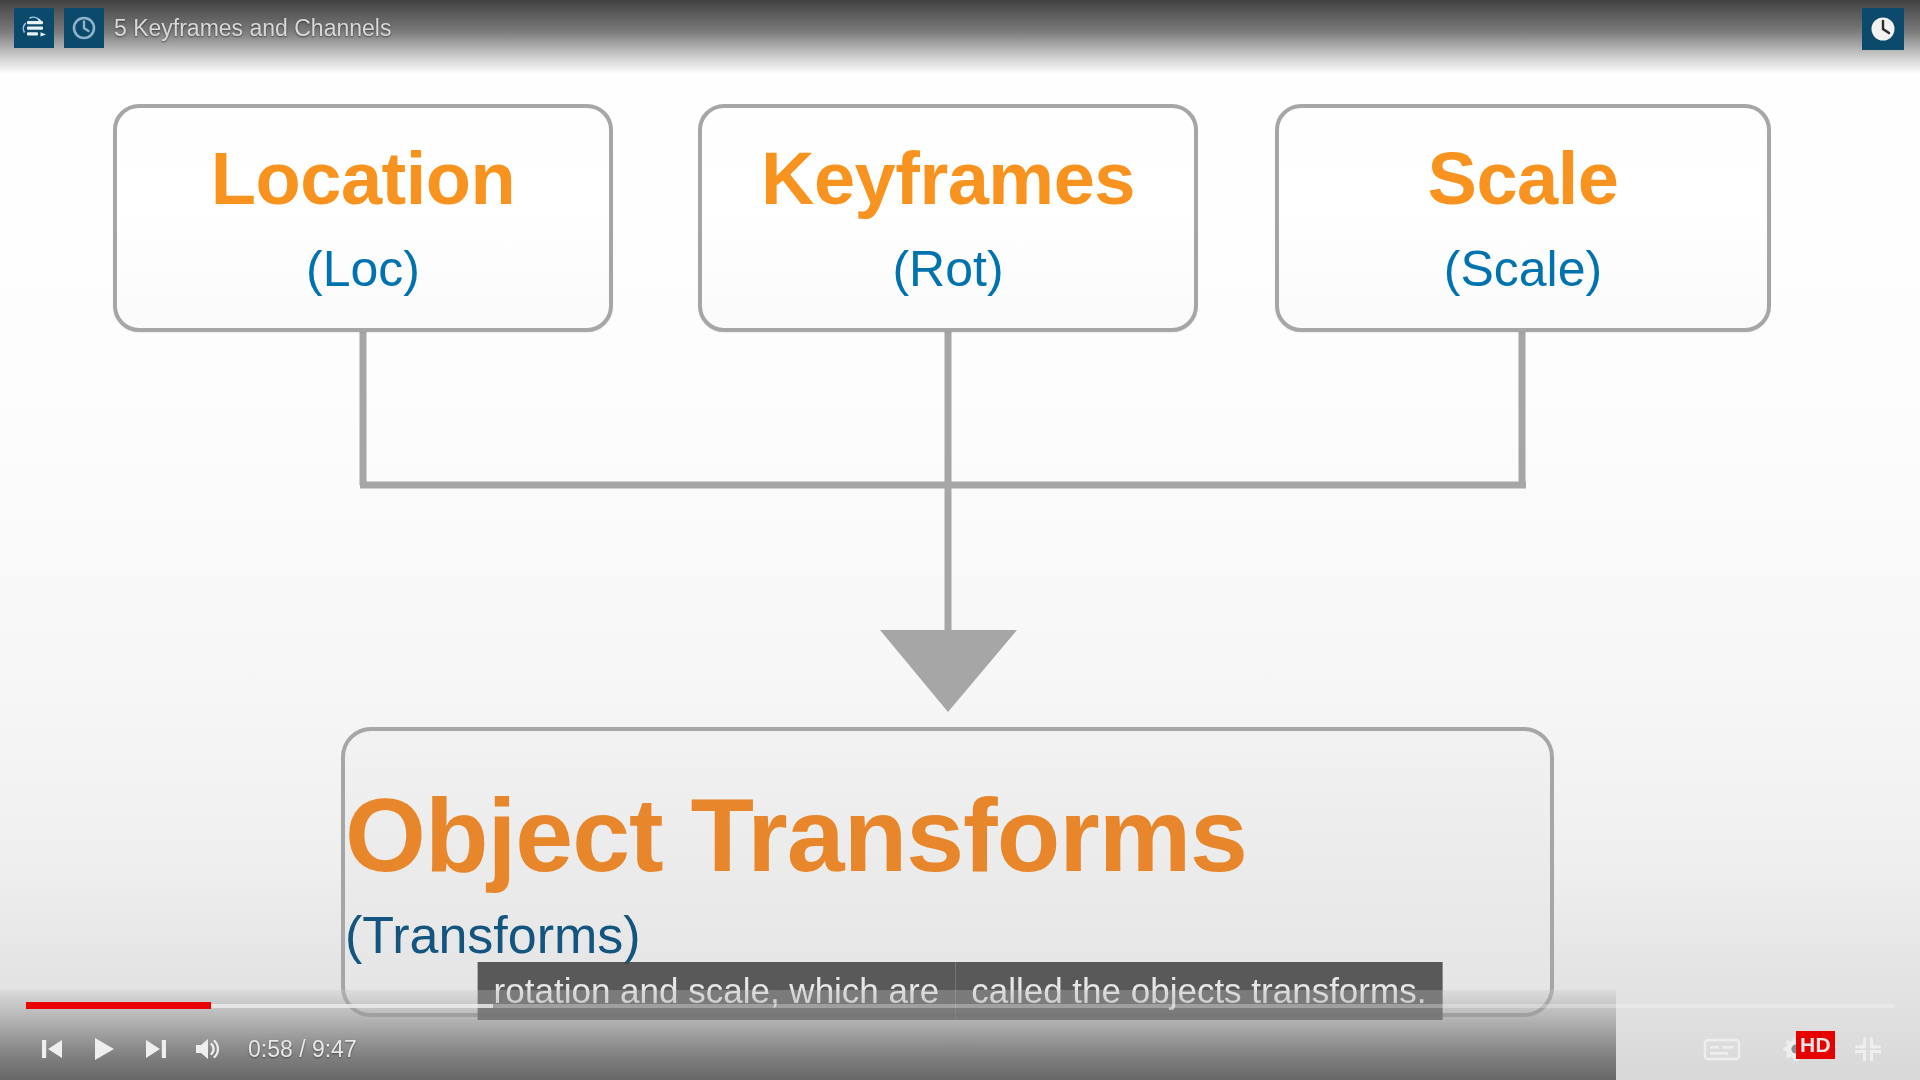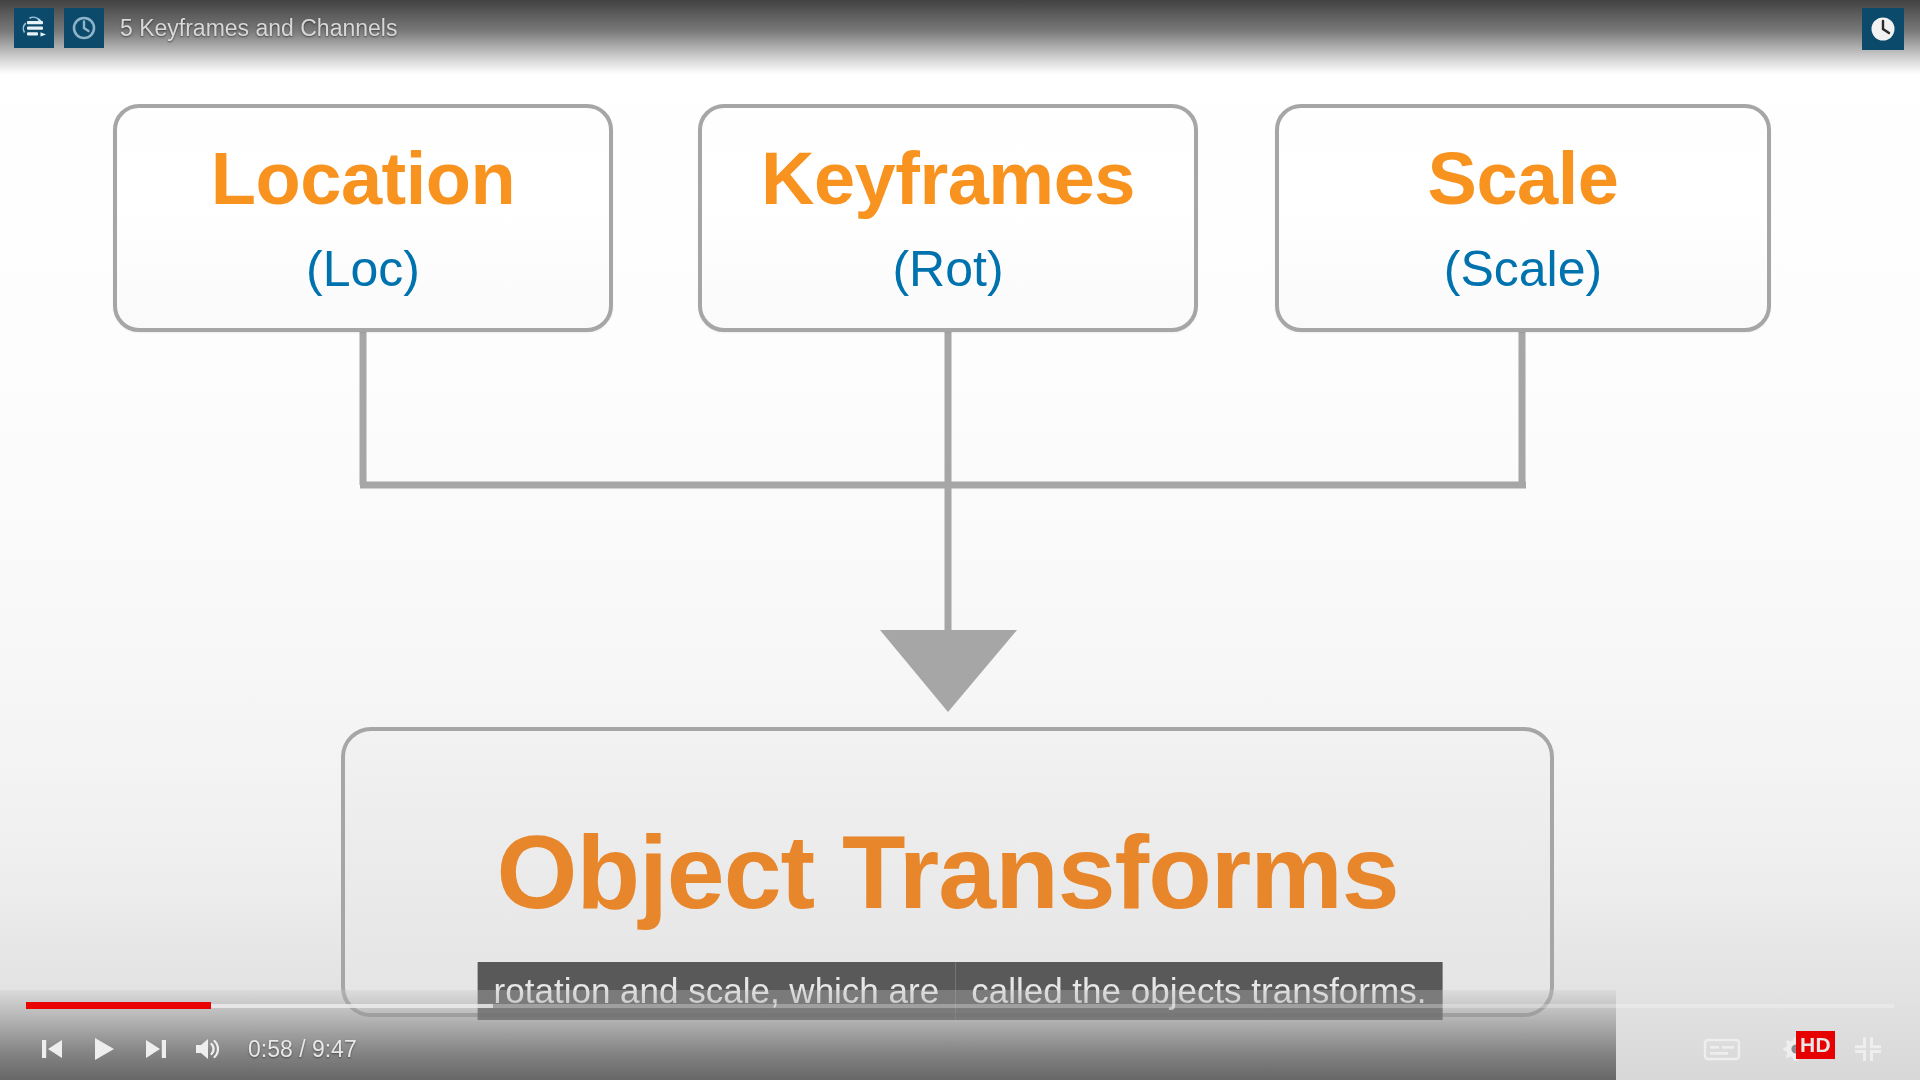--- a/index.html
+++ b/index.html
@@ -60,21 +60,21 @@
 
   
   #box-result {
     position:absolute;
     left:341px; top:727px;
     width:1213px; height:290px;
     border:4px solid #a6a6a6;
     border-radius:30px;
     background:linear-gradient(180deg,#f2f2f2 0%,#ececec 40%,#e4e4e4 100%);
     display:flex; flex-direction:column;
-    align-items:center; justify-content:center;
+    justify-content:center;
   }
   #box-result .title {
     color:#E8862B;
     font-size:104px;
     font-weight:bold;
     line-height:1.0;
     letter-spacing:-1px;
   }
   #box-result .sub {
     color:#13557F;
@@ -101,21 +101,20 @@
     width:40px; height:40px;
     background:#0b4a6b;
     display:flex; align-items:center; justify-content:center;
     flex:0 0 auto;
   }
   .yt-sq-icon svg { display:block; }
 
   #video-title {
     color:#d8d8d8;
     font-size:23px;
-    margin-left:6px;
     white-space:nowrap;
     text-shadow:0 1px 2px rgba(0,0,0,0.5);
   }
 
   #watch-later-btn {
     position:absolute;
     right:16px; top:8px;
     width:42px; height:42px;
     background:#0b4a6b;
     display:flex; align-items:center; justify-content:center;
@@ -245,20 +244,21 @@
       <div class="sub">(Rot)</div>
     </div>
 
     <div class="tbox" id="box-scale">
       <div class="title">Scale</div>
       <div class="sub">(Scale)</div>
     </div>
 
     <div id="box-result">
       <div class="title">Object Transforms</div>
+      <div class="sub">(Transforms)</div>
     </div>
   </div>
 
   <div id="captions">
     <div class="caption-line">rotation and scale, which are</div>
     <div class="caption-line">called the objects transforms.</div>
   </div>
 
   <div id="caption-chevron">
     <svg width="26" height="16" viewBox="0 0 26 16">

